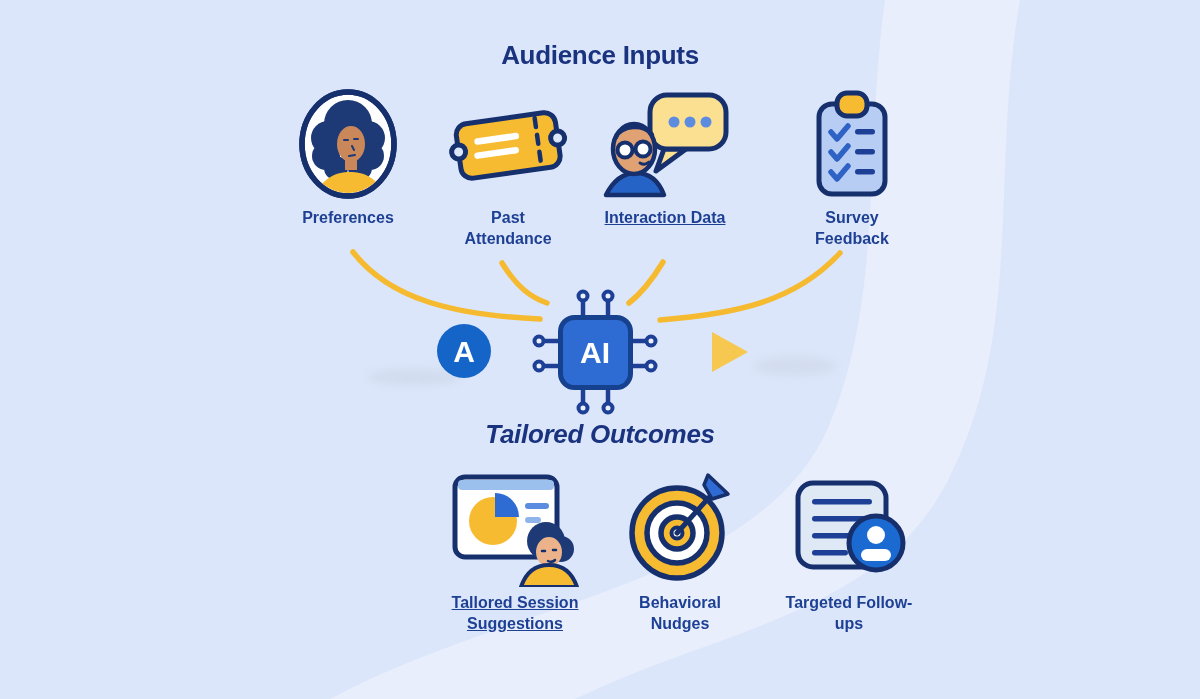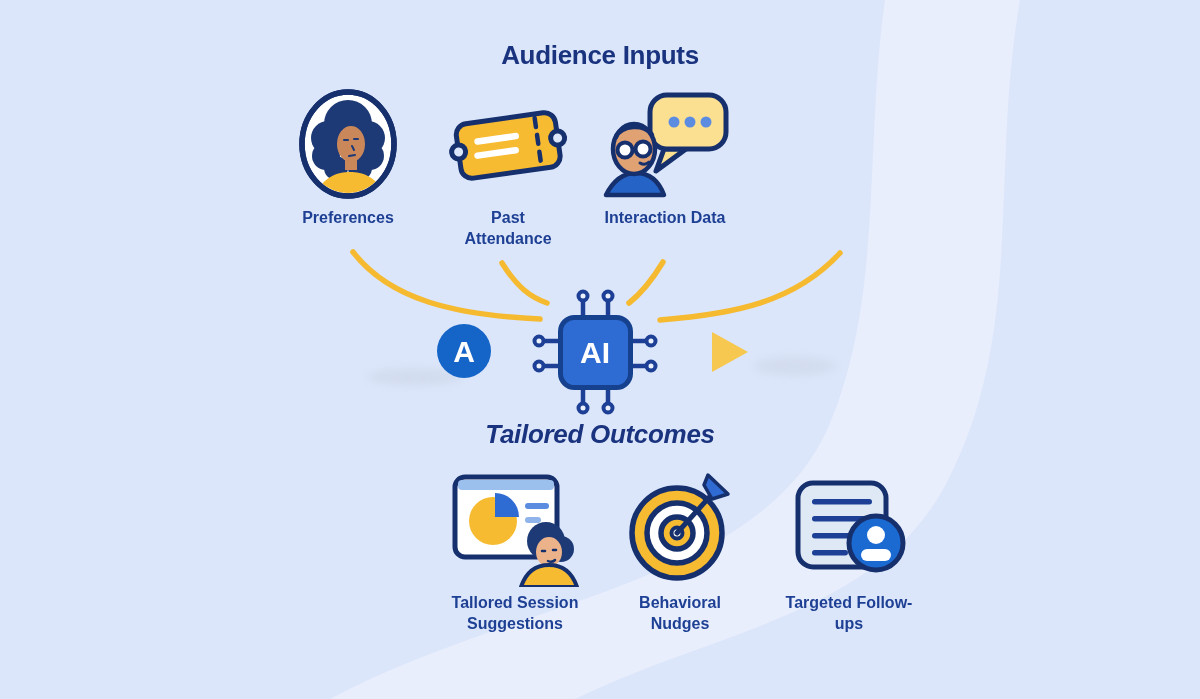--- a/index.html
+++ b/index.html
@@ -16,21 +16,21 @@
   }
   #title-inputs{top:40px;}
   #title-outcomes{top:419px;font-style:italic;}
   .item{position:absolute;display:flex;flex-direction:column;align-items:center;z-index:2;}
   .item .icon-box{display:flex;align-items:center;justify-content:center;}
   .row1 .icon-box{height:118px;}
   .row2 .icon-box{height:122px;}
   .item-label{
     margin-top:5px;font-size:16px;font-weight:700;color:#1e4094;
     line-height:1.3;text-align:center;
-  } .mw120{max-width:120px;} .mw130{max-width:130px;}
+  } .mw120{max-width:120px;} .mw130{max-width:130px;text-decoration:underline;}
   .mw140{max-width:140px;} .mw150{max-width:150px;}
   
   #item-preferences{left:268px;top:85px;width:160px;}
   #item-past-attendance{left:428px;top:85px;width:160px;}
   #item-interaction-data{left:585px;top:85px;width:160px;}
   #item-survey-feedback{left:772px;top:85px;width:160px;}
   
   #item-personalized-invites{left:260px;top:466px;width:170px;}
   #item-session-suggestions{left:430px;top:466px;width:170px;}
   #item-behavioral-nudges{left:595px;top:466px;width:170px;}
@@ -167,20 +167,39 @@
         <ellipse cx="40" cy="62" rx="21" ry="25" fill="#e0a173" stroke="#16306e" stroke-width="4.5"></ellipse>
         <path d="M22,50 C26,38 52,36 58,48" fill="none" stroke="#16306e" stroke-width="4.5" stroke-linecap="round"></path>
         <circle cx="31" cy="63" r="7.5" fill="#ffffff" stroke="#16306e" stroke-width="4"></circle>
         <circle cx="49" cy="62" r="7.5" fill="#ffffff" stroke="#16306e" stroke-width="4"></circle>
         <path d="M46,76 q5,3 9,-1" fill="none" stroke="#16306e" stroke-width="3" stroke-linecap="round"></path>
       </svg>
     </span>
     <div class="item-label mw130">Interaction Data</div>
   </div>
 
+  <div class="item row1" id="item-survey-feedback">
+    <span class="icon-box">
+      <svg width="92" height="112" viewBox="0 0 92 112">
+        <rect x="13" y="16" width="66" height="90" rx="13" fill="#b7cdf4" stroke="#16306e" stroke-width="5"></rect>
+        <rect x="31" y="5" width="30" height="23" rx="10" fill="#f7bb31" stroke="#16306e" stroke-width="5"></rect>
+        <g stroke="#2e62c4" stroke-width="5.5" fill="none" stroke-linecap="round" stroke-linejoin="round">
+          <path d="M25,44 l6,7 l11,-13"></path>
+          <path d="M25,64 l6,7 l11,-13"></path>
+          <path d="M25,84 l6,7 l11,-13"></path>
+        </g>
+        <g fill="#1d4096">
+          <rect x="49" y="41" width="20" height="5.5" rx="2.7"></rect>
+          <rect x="49" y="61" width="20" height="5.5" rx="2.7"></rect>
+          <rect x="49" y="81" width="20" height="5.5" rx="2.7"></rect>
+        </g>
+      </svg>
+    </span>
+    <div class="item-label mw120">Survey Feedback</div>
+  </div>
 
 
   <div class="item row2" id="item-behavioral-nudges">
     <span class="icon-box">
       <svg width="112" height="120" viewBox="0 0 112 120">
         <circle cx="53" cy="66" r="45" fill="#f7bb31" stroke="#16306e" stroke-width="5.5"></circle>
         <circle cx="53" cy="66" r="30" fill="#ffffff" stroke="#16306e" stroke-width="5.5"></circle>
         <circle cx="53" cy="66" r="16" fill="#f7bb31" stroke="#16306e" stroke-width="5.5"></circle>
         <circle cx="53" cy="66" r="5.5" fill="#ffffff" stroke="#16306e" stroke-width="4"></circle>
         <line x1="53" y1="66" x2="90" y2="25" stroke="#16306e" stroke-width="5" stroke-linecap="round"></line>

